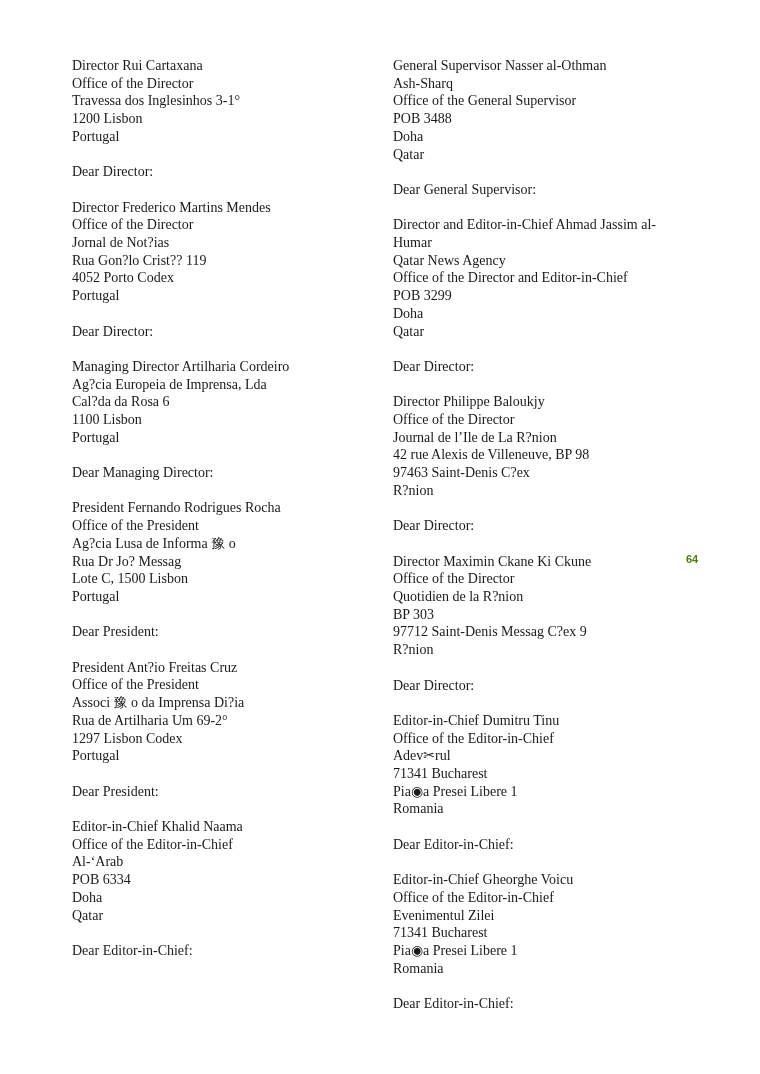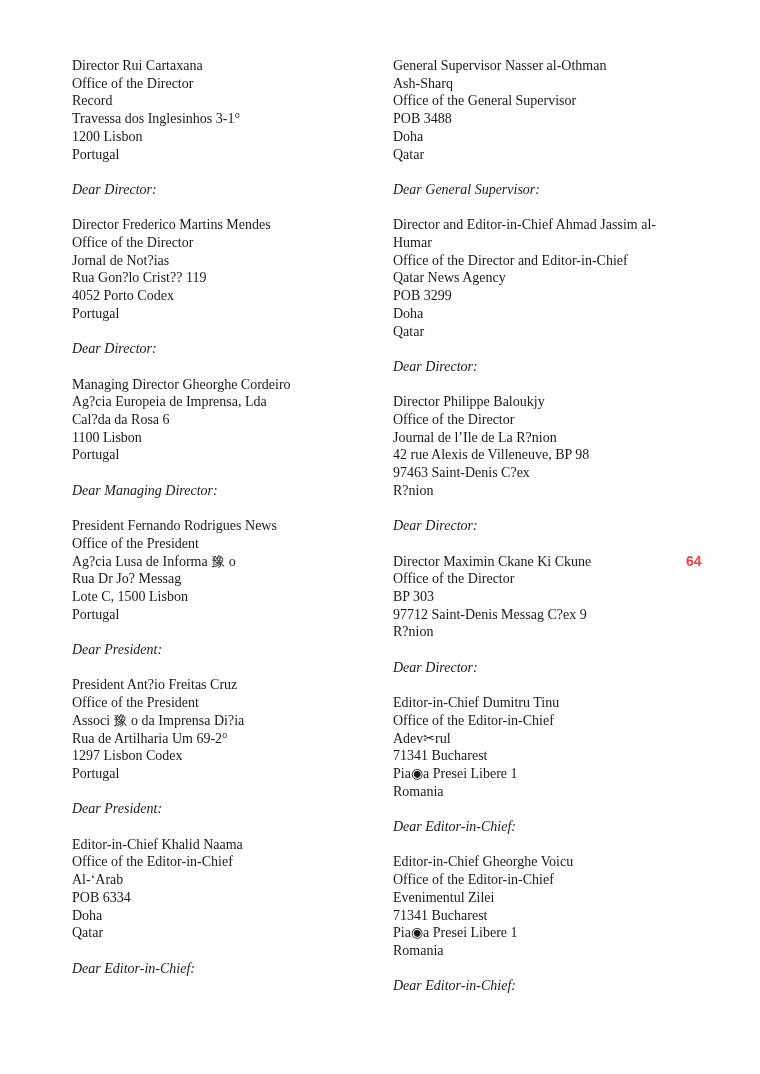--- a/index.html
+++ b/index.html
@@ -28,72 +28,70 @@
   .column-right { left: 393px; }
   .contact-entry { margin: 0; }
   .address-line {
     white-space: nowrap;
     overflow: visible;
   }
   .salutation {
     margin-top: 17.7px;
     margin-bottom: 17.7px;
     white-space: nowrap;
-    font-style: italic;
   }
   .page-number {
     position: absolute;
     left: 686px;
     top: 529px;
     font-family: "Liberation Sans", "DejaVu Sans", sans-serif;
-    font-size: 14px;
+    font-size: 11px;
     font-weight: 600;
-    color: #ef4444;
+    color: #4d7c0f;
   }
 </style>
 </head>
 <body>
 
 <div class="page">
   <div class="column column-left">
       <div class="contact-entry">
         <div>
           <div class="address-line">Director Rui Cartaxana</div>
           <div class="address-line">Office of the Director</div>
-          <div class="address-line">Record</div>
           <div class="address-line">Travessa dos Inglesinhos 3-1°</div>
           <div class="address-line">1200 Lisbon</div>
           <div class="address-line">Portugal</div>
         </div>
         <div class="salutation">Dear Director:</div>
       </div>
       <div class="contact-entry">
         <div>
           <div class="address-line">Director Frederico Martins Mendes</div>
           <div class="address-line">Office of the Director</div>
           <div class="address-line">Jornal de Not?ias</div>
           <div class="address-line">Rua Gon?lo Crist?? 119</div>
           <div class="address-line">4052 Porto Codex</div>
           <div class="address-line">Portugal</div>
         </div>
         <div class="salutation">Dear Director:</div>
       </div>
       <div class="contact-entry">
         <div>
-          <div class="address-line">Managing Director Gheorghe Cordeiro</div>
+          <div class="address-line">Managing Director Artilharia Cordeiro</div>
           <div class="address-line">Ag?cia Europeia de Imprensa, Lda</div>
           <div class="address-line">Cal?da da Rosa 6</div>
           <div class="address-line">1100 Lisbon</div>
           <div class="address-line">Portugal</div>
         </div>
         <div class="salutation">Dear Managing Director:</div>
       </div>
       <div class="contact-entry">
         <div>
-          <div class="address-line">President Fernando Rodrigues News</div>
+          <div class="address-line">President Fernando Rodrigues Rocha</div>
           <div class="address-line">Office of the President</div>
           <div class="address-line">Ag?cia Lusa de Informa 豫 o</div>
           <div class="address-line">Rua Dr Jo? Messag</div>
           <div class="address-line">Lote C, 1500 Lisbon</div>
           <div class="address-line">Portugal</div>
         </div>
         <div class="salutation">Dear President:</div>
       </div>
       <div class="contact-entry">
         <div>
@@ -127,22 +125,22 @@
           <div class="address-line">POB 3488</div>
           <div class="address-line">Doha</div>
           <div class="address-line">Qatar</div>
         </div>
         <div class="salutation">Dear General Supervisor:</div>
       </div>
       <div class="contact-entry">
         <div>
           <div class="address-line">Director and Editor-in-Chief Ahmad Jassim al-</div>
           <div class="address-line">Humar</div>
+          <div class="address-line">Qatar News Agency</div>
           <div class="address-line">Office of the Director and Editor-in-Chief</div>
-          <div class="address-line">Qatar News Agency</div>
           <div class="address-line">POB 3299</div>
           <div class="address-line">Doha</div>
           <div class="address-line">Qatar</div>
         </div>
         <div class="salutation">Dear Director:</div>
       </div>
       <div class="contact-entry">
         <div>
           <div class="address-line">Director Philippe Baloukjy</div>
           <div class="address-line">Office of the Director</div>
@@ -150,20 +148,21 @@
           <div class="address-line">42 rue Alexis de Villeneuve, BP 98</div>
           <div class="address-line">97463 Saint-Denis C?ex</div>
           <div class="address-line">R?nion</div>
         </div>
         <div class="salutation">Dear Director:</div>
       </div>
       <div class="contact-entry">
         <div>
           <div class="address-line">Director Maximin Ckane Ki Ckune</div>
           <div class="address-line">Office of the Director</div>
+          <div class="address-line">Quotidien de la R?nion</div>
           <div class="address-line">BP 303</div>
           <div class="address-line">97712 Saint-Denis Messag C?ex 9</div>
           <div class="address-line">R?nion</div>
         </div>
         <div class="salutation">Dear Director:</div>
       </div>
       <div class="contact-entry">
         <div>
           <div class="address-line">Editor-in-Chief Dumitru Tinu</div>
           <div class="address-line">Office of the Editor-in-Chief</div>

